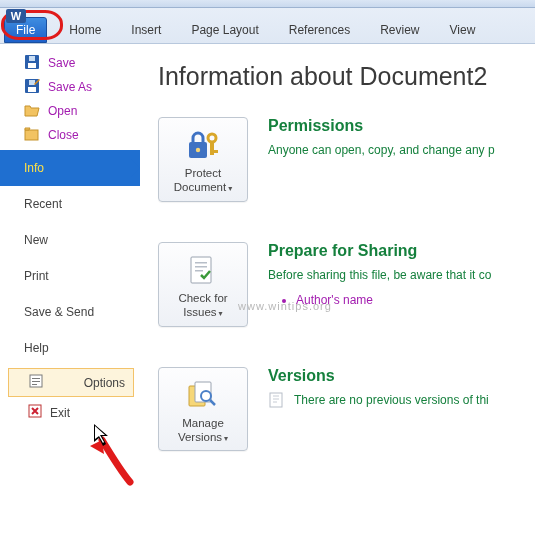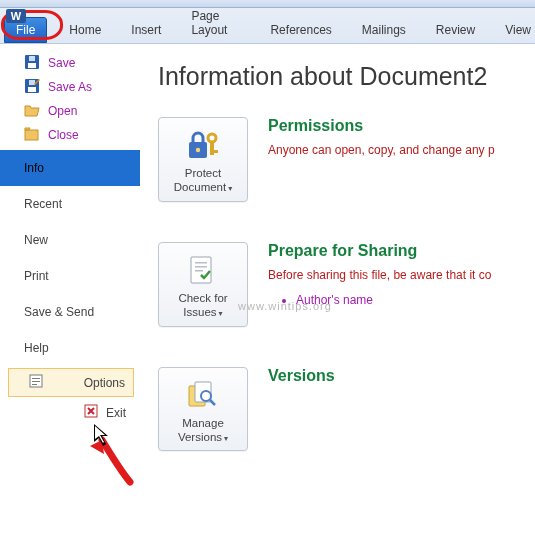--- a/index.html
+++ b/index.html
@@ -20,41 +20,41 @@
   
   .backstage { display: flex; height: calc(560px - 44px); }
 
   
   .sidebar { width: 140px; background: #fff; border-right: 0; padding-top: 6px; position: relative; }
   .file-op { display: flex; align-items: flex-end; gap: 8px; padding: 4px 8px 4px 24px; height: 24px; font-size: 12px; color: #a21caf; cursor: pointer; }
   .file-op .ico { width: 16px; height: 16px; display: inline-flex; align-items: center; justify-content: center; }
 
   .nav-block { margin-top: 4px; }
   .nav-item { padding: 11px 8px 11px 24px; font-size: 12px; color: #444; cursor: pointer; position: relative; }
-  .nav-item.selected { background: #1f6fd0; color: #000000; font-weight: 400; }
+  .nav-item.selected { background: #1f6fd0; color: #fde047; font-weight: 400; }
   .nav-item.selected::after {
     content: ""; position: absolute; right: -9px; top: 50%; margin-top: -9px;
     border: 9px solid transparent; border-left-color: #1f6fd0;
   }
   .options-row { display:flex; align-items:center; gap:8px; padding: 5px 8px 5px 20px; margin: 2px 6px 2px 8px; border: 1px solid #f3c36a; background: #fdf4dc; cursor:pointer;justify-content:space-between; }
-  .exit-row { display:flex; align-items:center; gap:8px; padding: 5px 8px 5px 20px; margin: 2px 6px 2px 8px; cursor:pointer;justify-content:flex-end; }
+  .exit-row { display:flex; align-items:center; gap:8px; padding: 5px 8px 5px 20px; margin: 2px 6px 2px 8px; cursor:pointer; }
 
   
   .content { flex: 1; background: #fff; padding: 18px 0 0 18px; overflow: hidden; }
   .content h1 { font-size: 25px; font-weight: 400; color: #3a3a3a; margin-bottom: 26px; white-space: nowrap; }
 
   .section { display: flex; gap: 20px; margin-bottom: 40px; align-items: flex-start; }
   .bigbtn { width: 90px; border: 1px solid #bfc7d1; border-radius: 4px; background: linear-gradient(#fdfdfe, #eef1f6); display: flex; flex-direction: column; align-items: center; padding: 10px 4px 6px; cursor: pointer; box-shadow: 0 1px 1px rgba(0,0,0,.05); }
   .bigbtn .bigico { width: 40px; height: 34px; display:flex; align-items:center; justify-content:center; }
   .bigbtn .lbl { font-size: 11.5px; color: #444; text-align: center; line-height: 1.25; margin-top: 4px; white-space: pre-line; }
   .bigbtn .caret { font-size: 8px; color: #555; margin-left: 2px; }
 
   .section-text { flex: 1; }
   .section-title { font-size: 16px; font-weight: 600; color: #15803d; margin-bottom: 6px; }
-  .section-desc { font-size: 12px; color: #b91c1c; line-height: 1.5; white-space: nowrap; }
+  .section-desc { font-size: 12px; color: #15803d; line-height: 1.5; white-space: nowrap; }
   .bullet-list { margin-top: 6px; padding-left: 28px; }
   .bullet-list li { font-size: 12px; color: #a21caf; line-height: 1.7; list-style: disc; }
   .version-row { display:flex; gap:8px; align-items:flex-start; }
   .version-row .smico { width:18px; height:18px; flex:0 0 18px; }
 
   .watermark { position: absolute; left: 210px; top: 300px; color: #b8b8b8; font-size: 11px; letter-spacing: 1px; pointer-events:none;padding-left:28px; }
 
   
   .arrow-annot { position: absolute; left: 80px; top: 422px; z-index: 60; pointer-events: none; }
 
@@ -71,21 +71,20 @@
 
 <div class="titlebar"></div>
 
 <div class="ribbon">
   <div class="file-highlight"></div>
   <div class="tab file">File</div>
   <div class="tab">Home</div>
   <div class="tab">Insert</div>
   <div class="tab">Page Layout</div>
   <div class="tab">References</div>
-  <div class="tab">Mailings</div>
   <div class="tab">Review</div>
   <div class="tab cut">View</div>
 </div>
 
 <div class="backstage">
 
   <div class="sidebar">
     <div class="file-op">
       <span class="ico">
           <svg width="16" height="16">
@@ -207,20 +206,27 @@
               <rect x="12" y="4" width="16" height="20" rx="1" fill="#fff" stroke="#9aa3b0"></rect>
               <circle cx="23" cy="18" r="5" fill="none" stroke="#4a7fc7" stroke-width="2"></circle>
               <line x1="27" y1="22" x2="32" y2="27" stroke="#4a7fc7" stroke-width="2.5"></line>
             </svg>
         </span>
         <span class="lbl"><span>Manage
 Versions</span><span class="caret">▾</span></span>
       </div>
       <div class="section-text">
         <div class="section-title">Versions</div>
+        <div class="version-row">
+          <span class="smico"><svg width="18" height="18">
+                <rect x="2" y="2" width="12" height="14" fill="#fff" stroke="#b7bec8"></rect>
+                <path d="M5 5 h6 M5 8 h6 M5 11 h4" stroke="#c7ccd4"></path>
+              </svg></span>
+          <div class="section-desc">There are no previous versions of thi</div>
+        </div>
       </div>
     </div>
 
   </div>
 </div>
 
 <div class="watermark">www.wintips.org</div>
 
 <div class="arrow-annot">
   <svg width="70" height="70">

